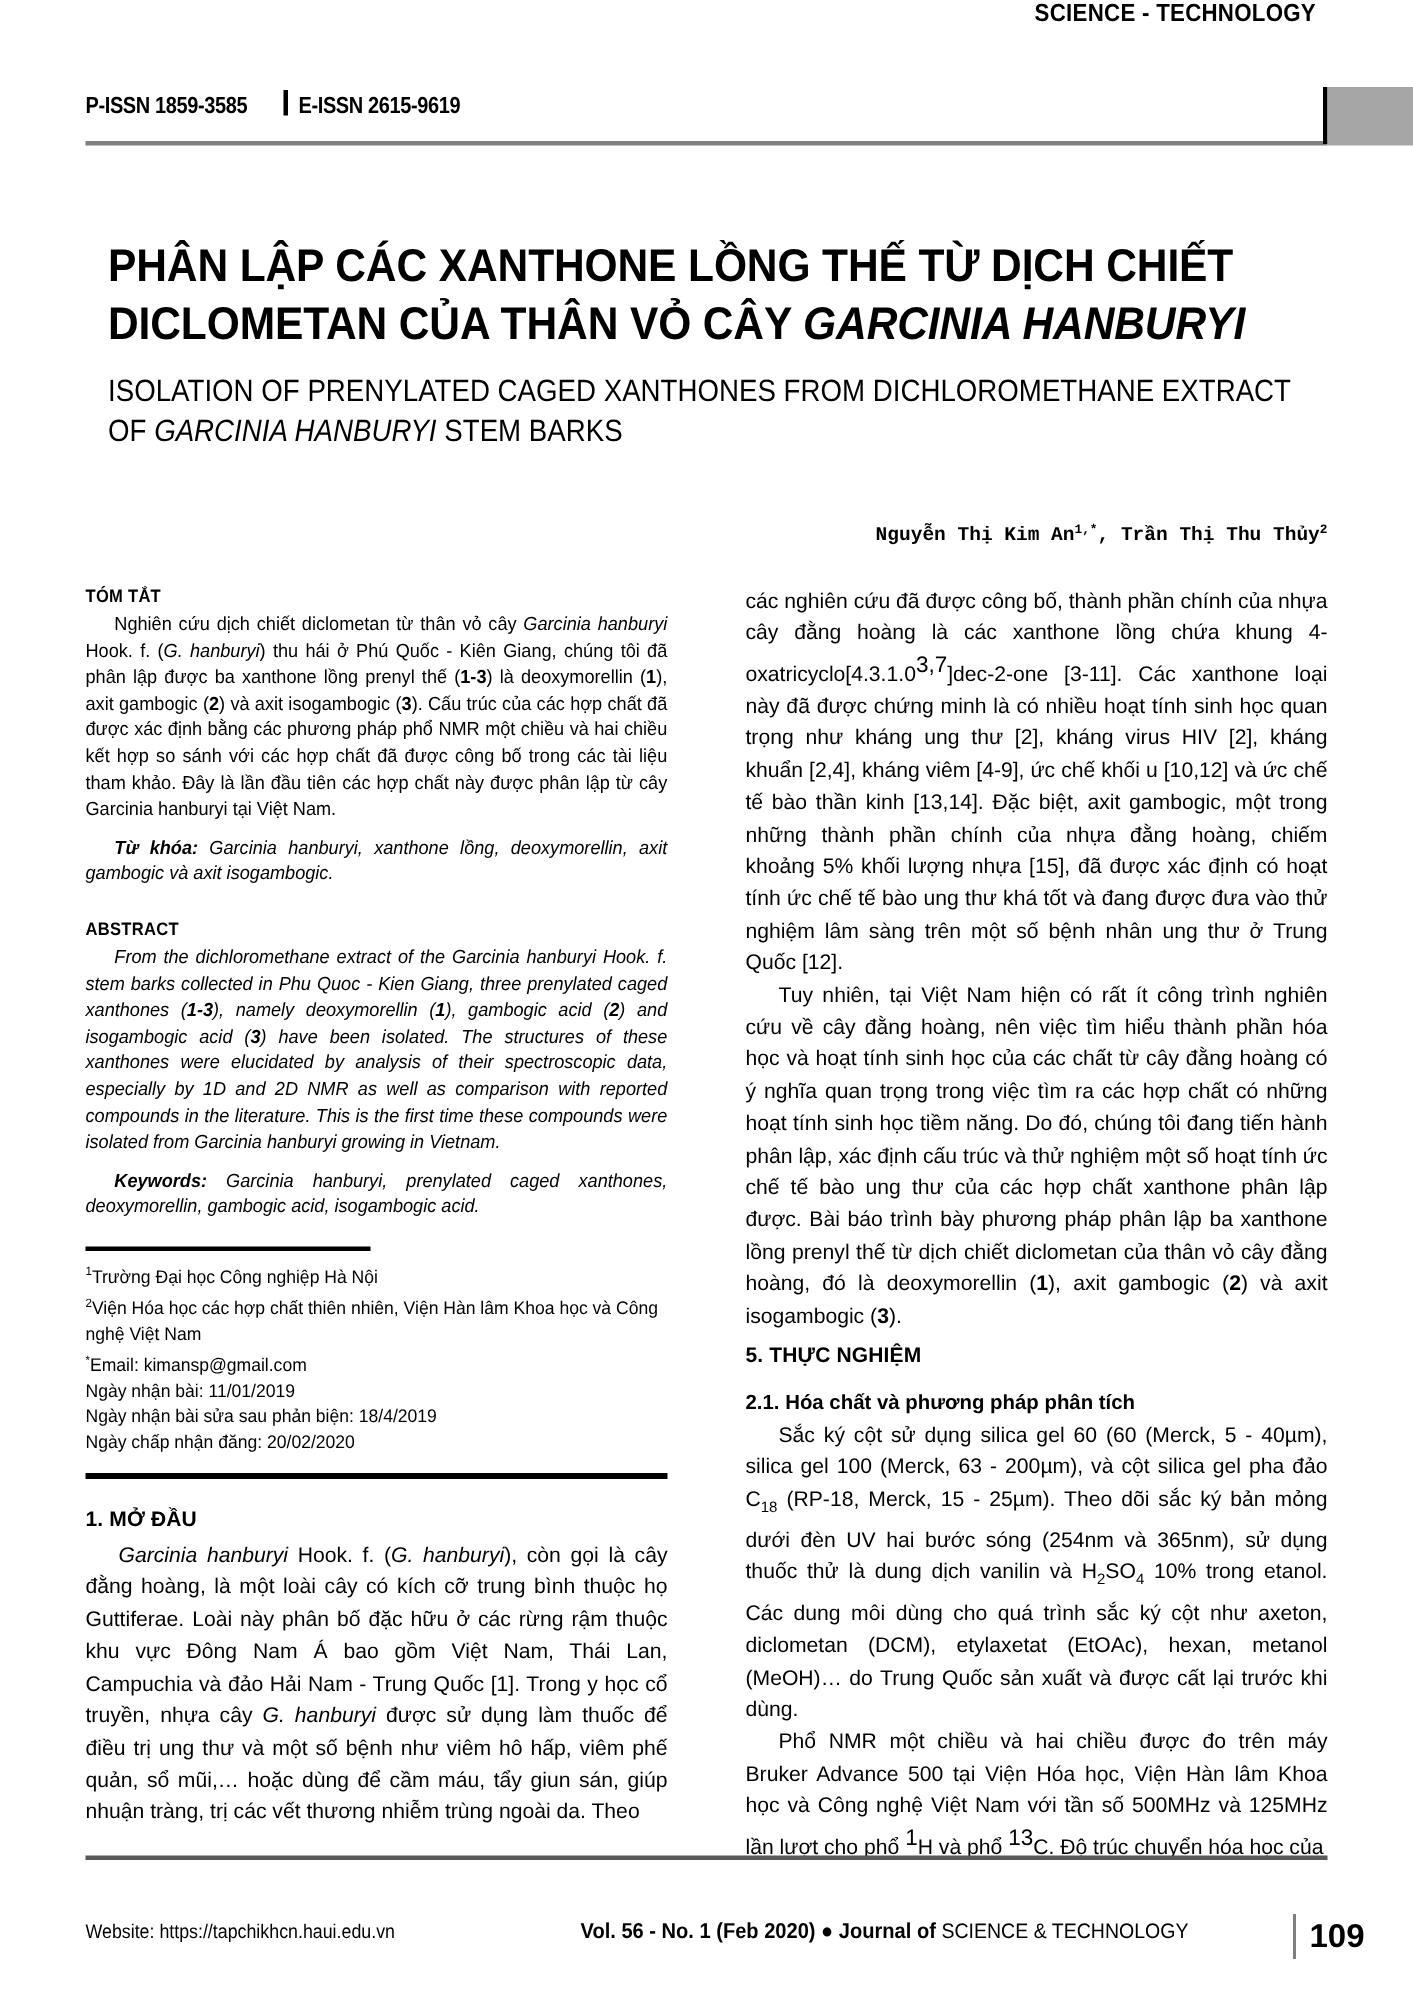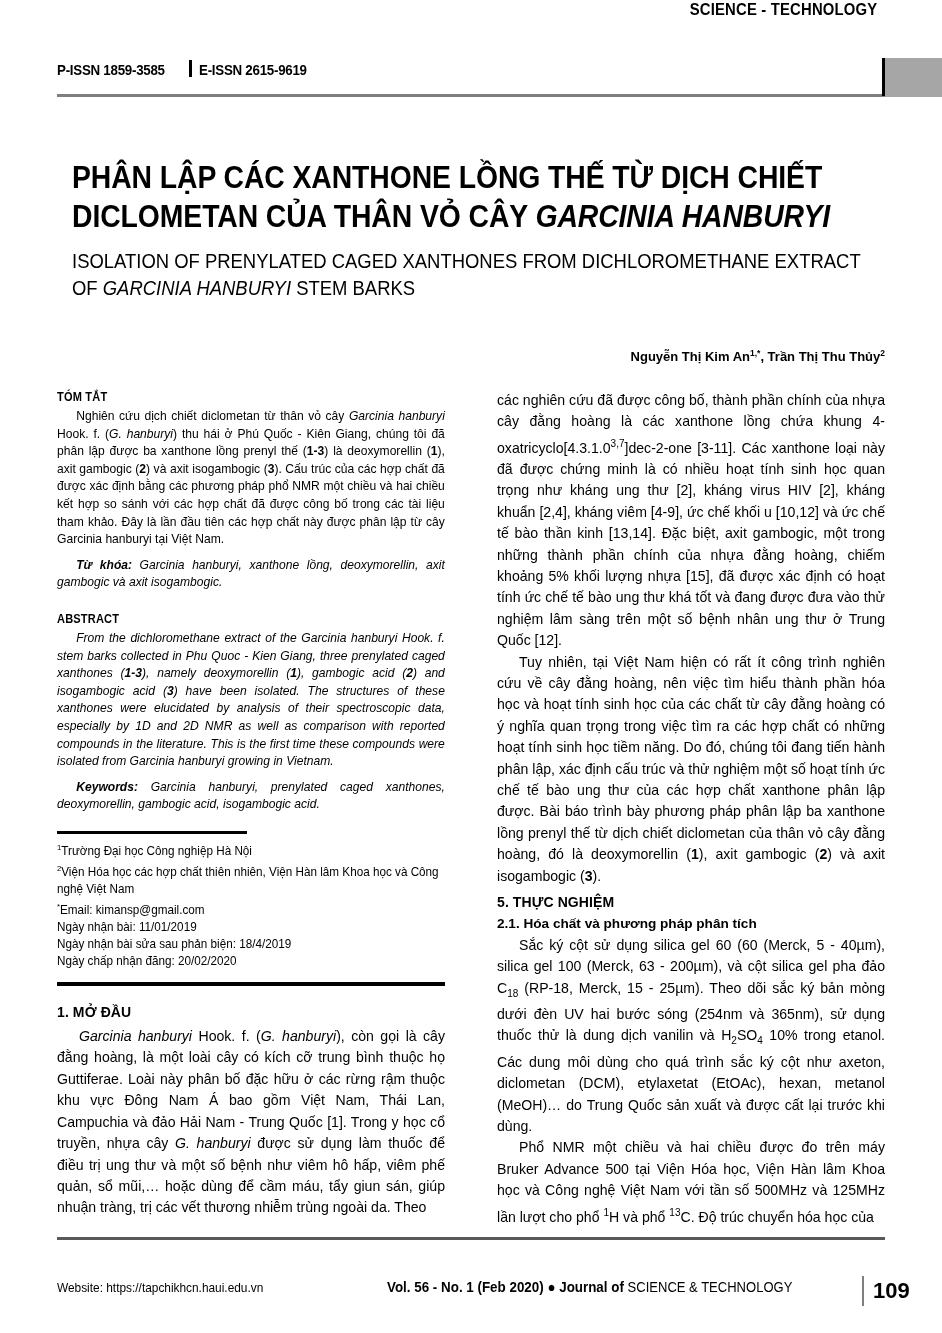--- a/index.html
+++ b/index.html
@@ -126,21 +126,21 @@
     transform: scaleX(0.9);
     transform-origin: left top;
     width: 920px;
   }
   .title-en em { font-style: italic; }
 
   .authors {
     position: absolute;
     right: 57px;
     top: 348px;
-    font-family: Liberation Sans, sans-serif;
+    font-family: Liberation Mono, monospace;
     font-weight: bold;
     font-size: 13px;
     white-space: nowrap;
   }
   .authors sup { font-size: 8.5px; vertical-align: super; }
 
   
   .col {
     position: absolute;
     top: 390px;
@@ -228,35 +228,35 @@
     font-family: "Liberation Sans", sans-serif;
     font-weight: bold;
     font-size: 14px;
     margin: 18px 0 6px 0;
     letter-spacing: 0.1px;
   }
   .sec-heading-sub {
     font-family: "Liberation Sans", sans-serif;
     font-weight: bold;
     font-size: 13.6px;
-    margin: 6px 0 4px 0;
+    margin: 16px 0 4px 0;
   }
   .body-p {
     font-family: "Liberation Sans", sans-serif;
     font-size: 14.1px;
     line-height: 21.4px;
     text-align: justify;
     margin: 0;
     text-indent: 22px;
     hyphens: none;
   }
   .body-p em { font-style: italic; }
   .body-p b { font-weight: bold; }
   .body-p sub { font-size: 10px; vertical-align: sub; }
-  .body-p sup { font-size: 10px; vertical-align: super; }
+  .body-p sup { font-size: 15px; vertical-align: super; }
 
   
   .footer-rule {
     position: absolute;
     left: 57px;
     top: 1237px;
     width: 828px;
     height: 2.5px;
     background: #595959;
   }

